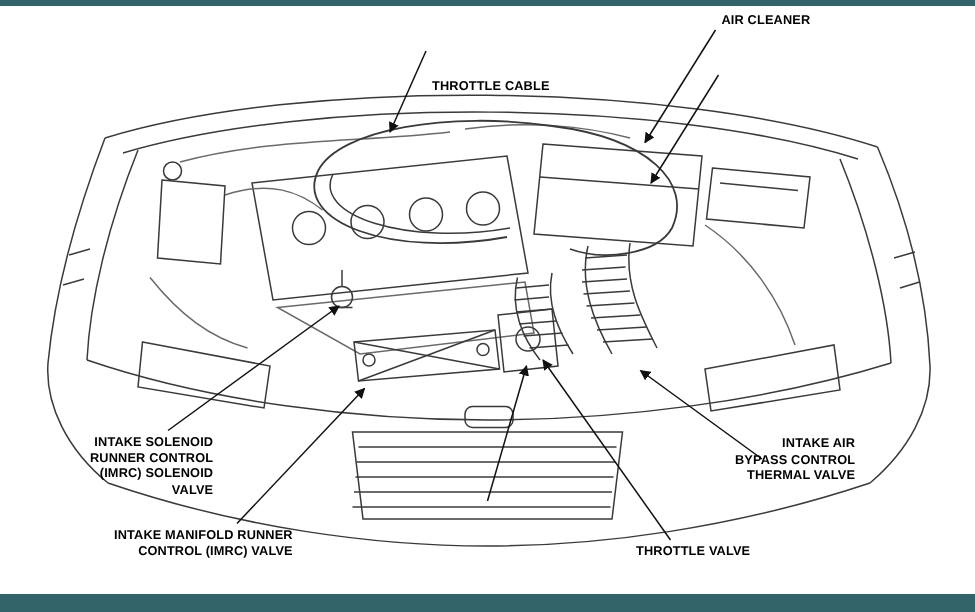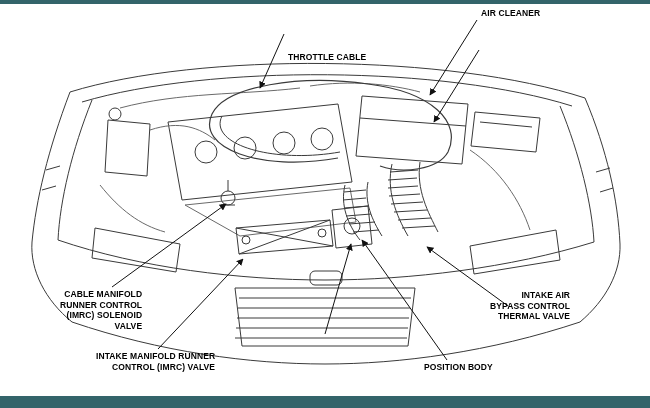--- a/index.html
+++ b/index.html
@@ -143,28 +143,28 @@
       <line x1="447" y1="360" x2="362" y2="240" marker-end="url(#arrow)"></line>
       <line x1="508" y1="306" x2="427" y2="247" marker-end="url(#arrow)"></line>
     </g>
   </svg>
 
   <div class="label" style="left:288px;top:20px;margin-top:32px;">THROTTLE CABLE</div>
 
   <div class="label" style="left:481px;top:8px;">AIR CLEANER</div>
 
 
-  <div class="label" style="left:60px;top:289px;">CABLE MANIFOLD
+  <div class="label" style="left:60px;top:289px;">INTAKE SOLENOID
 RUNNER CONTROL
 (IMRC) SOLENOID
 VALVE</div>
 
-  <div class="label" style="left:96px;top:351px;">INTAKE MANIFOLD RUNNER
+  <div class="label" style="left:76px;top:351px;">INTAKE MANIFOLD RUNNER
 CONTROL (IMRC) VALVE</div>
 
 
-  <div class="label" style="left:424px;top:362px;">POSITION BODY</div>
+  <div class="label" style="left:424px;top:362px;">THROTTLE VALVE</div>
 
   <div class="label" style="left:490px;top:290px;">INTAKE AIR
 BYPASS CONTROL
 THERMAL VALVE</div>
 
 </div>
 
 </body></html>

